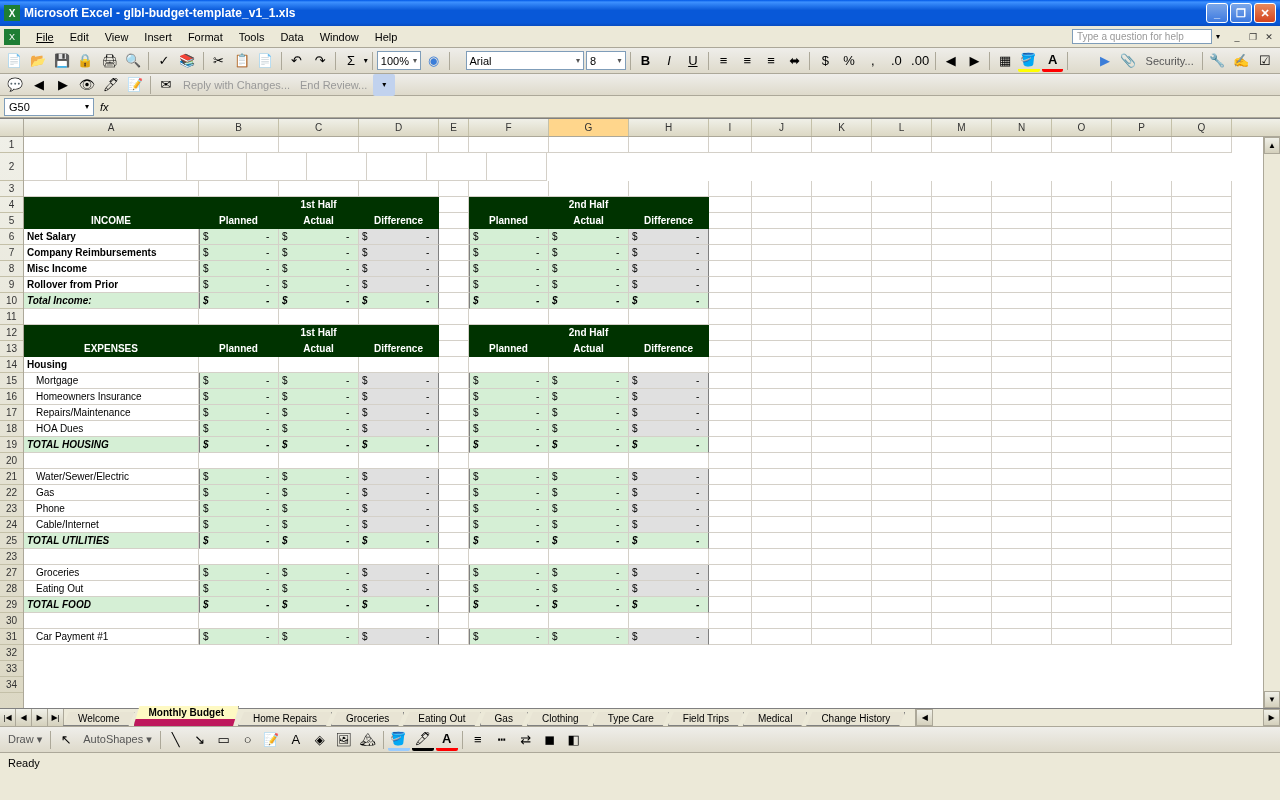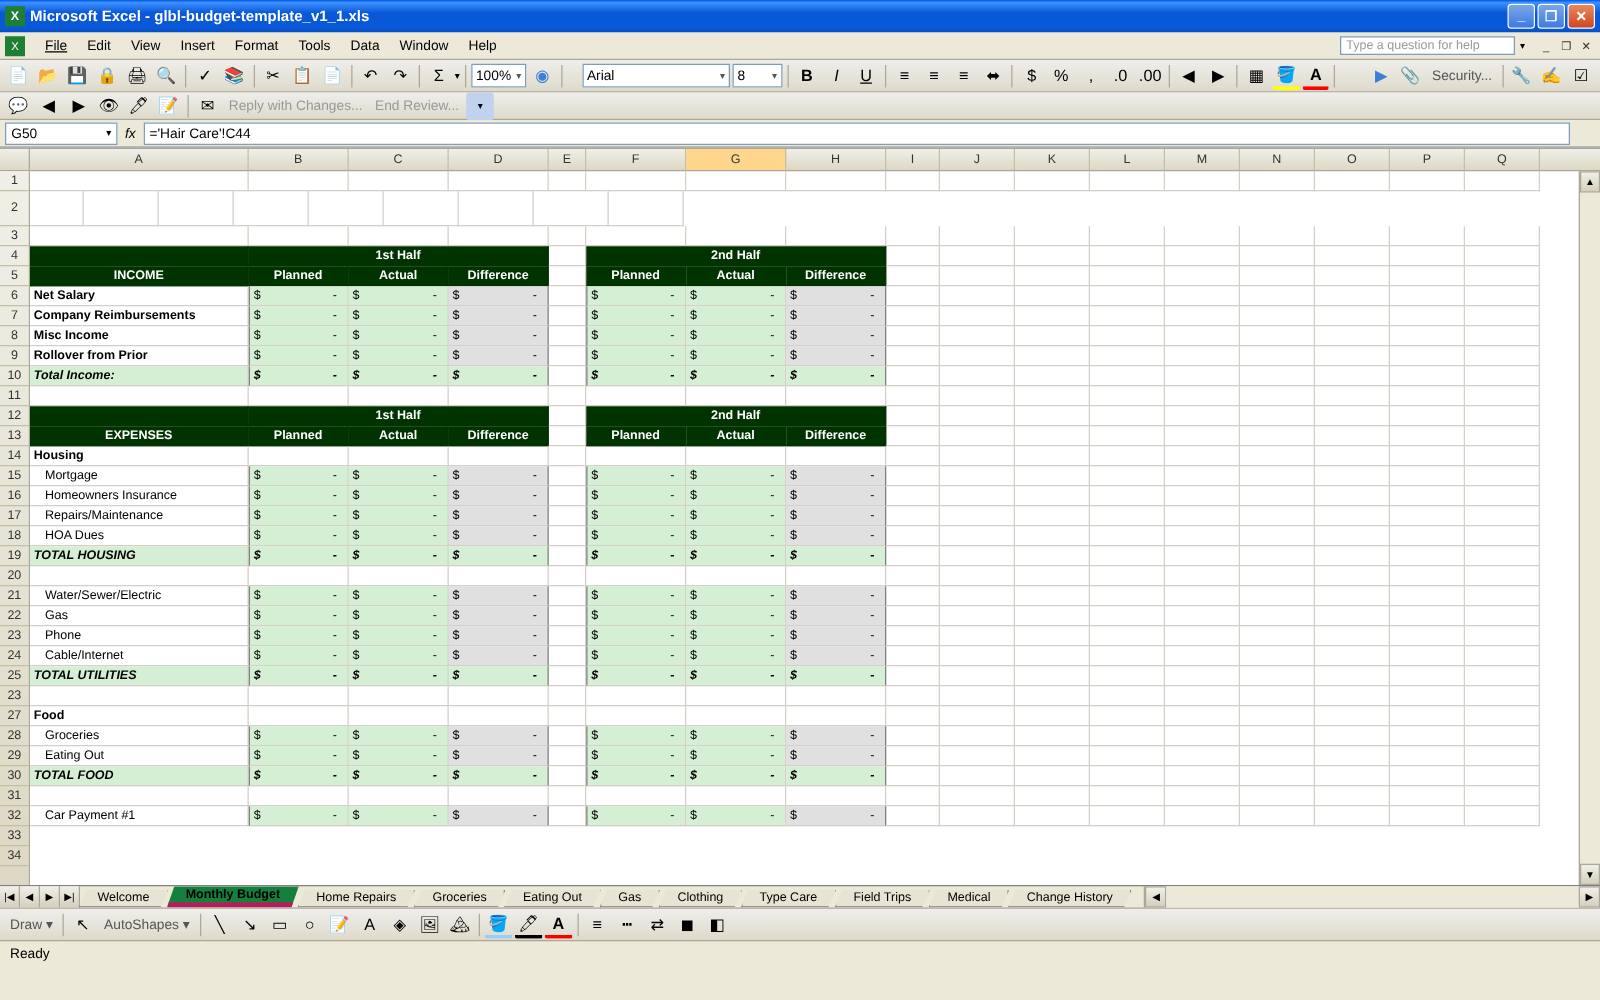--- a/index.html
+++ b/index.html
@@ -65,21 +65,21 @@
 .cell.money .dash { }
 
 
 .scroll-v { position: absolute; right: 0; top: 18px; bottom: 0; width: 17px; background: #ece9d8; border-left: 1px solid #aca899; }
 .scroll-btn { height: 17px; background: linear-gradient(to bottom, #f0f0e8, #d4d0bc); border: 1px solid #aca899; display: flex; align-items: center; justify-content: center; font-size: 8px; }
 .tab-strip { height: 18px; background: #ece9d8; display: flex; align-items: stretch; border-top: 1px solid #808080; }
 .tab-nav { display: flex; }
 .tab-nav-btn { width: 16px; border-right: 1px solid #aca899; display: flex; align-items: center; justify-content: center; font-size: 8px; background: linear-gradient(to bottom, #f0f0e8, #d4d0bc); cursor: pointer; }
 .sheet-tabs { display: flex; align-items: flex-end; flex: 0 0 auto; }
 .sheet-tab { background: #e8e4d4; padding: 1px 10px; font-size: 10px; border: 1px solid #808080; border-top: none; margin-left: -1px; cursor: pointer; position: relative; clip-path: polygon(6px 0, 100% 0, calc(100% - 6px) 100%, 0 100%); padding-left: 14px; padding-right: 14px; }
-.sheet-tab.active { background: #15803d; font-weight: bold; z-index: 2; border-bottom: 4px solid #be185d; }
+.sheet-tab.active { background: #fef9c3; font-weight: bold; z-index: 2; border-bottom: 7px solid #be185d; }
 .tab-scroll-h { flex: 1; background: #ece9d8; display: flex; align-items: center; border-left: 1px solid #aca899; margin-left: 10px; }
 .tab-scroll-h .track { flex: 1; height: 17px; background: #ece9d8; }
 
 
 .drawing-bar { height: 26px; background: linear-gradient(to bottom, #efeeea, #dedacb); border-top: 1px solid #aca899; display: flex; align-items: center; padding: 0 4px; gap: 2px; }
 .status-bar { height: 20px; background: #ece9d8; border-top: 1px solid #aca899; display: flex; align-items: center; padding: 0 8px; font-size: 11px; }
 .g-border-left { border-left: 1px solid #808080 !important; }
 .g-border-right { border-right: 1px solid #808080 !important; }
 </style>
 </head>
@@ -208,21 +208,20 @@
   <span class="tb-text" style="color:#999">End Review...</span>
   <span class="tb-btn" style="background:#c1d2ee;font-size:8px">▾</span>
 </div>
 
 <div class="formula-bar">
   <span class="name-box">
       <span>G50</span>
       <span style="margin-left:auto;font-size:8px">▾</span>
     </span>
   <span class="fx-label">fx</span>
-  <span class="formula-input">='Hair Care'!C44</span>
 </div>
 
 <div class="grid-area">
   <div class="col-headers">
     <div class="corner"></div>
     <div id="col-headers-inner" style="display:flex">
         <div class="col-h" style="width: 175px;">A</div>
         <div class="col-h" style="width: 80px;">B</div>
         <div class="col-h" style="width: 80px;">C</div>
         <div class="col-h" style="width: 80px;">D</div>
@@ -1021,39 +1020,20 @@
           <div class="cell " style="width: 60px;"></div>
           <div class="cell " style="width: 60px;"></div>
           <div class="cell " style="width: 60px;"></div>
           <div class="cell " style="width: 60px;"></div>
           <div class="cell " style="width: 60px;"></div>
           <div class="cell " style="width: 60px;"></div>
           <div class="cell " style="width: 60px;"></div>
           <div class="cell " style="width: 60px;"></div>
         </div>
         <div class="row">
-          <div class="cell section-bold" style="width: 175px;">Food</div>
-          <div class="cell " style="width: 80px;"></div>
-          <div class="cell " style="width: 80px;"></div>
-          <div class="cell " style="width: 80px;"></div>
-          <div class="cell " style="width: 30px;"></div>
-          <div class="cell " style="width: 80px;"></div>
-          <div class="cell " style="width: 80px;"></div>
-          <div class="cell " style="width: 80px;"></div>
-          <div class="cell " style="width: 43px;"></div>
-          <div class="cell " style="width: 60px;"></div>
-          <div class="cell " style="width: 60px;"></div>
-          <div class="cell " style="width: 60px;"></div>
-          <div class="cell " style="width: 60px;"></div>
-          <div class="cell " style="width: 60px;"></div>
-          <div class="cell " style="width: 60px;"></div>
-          <div class="cell " style="width: 60px;"></div>
-          <div class="cell " style="width: 60px;"></div>
-        </div>
-        <div class="row">
           <div class="cell indent" style="width: 175px;">Groceries</div>
           <div class="cell money lt-green g-border-left" style="width: 80px;">
             <span class="sym">$</span>
             <span class="dash">-&nbsp;&nbsp;</span>
           </div>
           <div class="cell money lt-green" style="width: 80px;">
             <span class="sym">$</span>
             <span class="dash">-&nbsp;&nbsp;</span>
           </div>
           <div class="cell money gray-cell g-border-right" style="width: 80px;">

